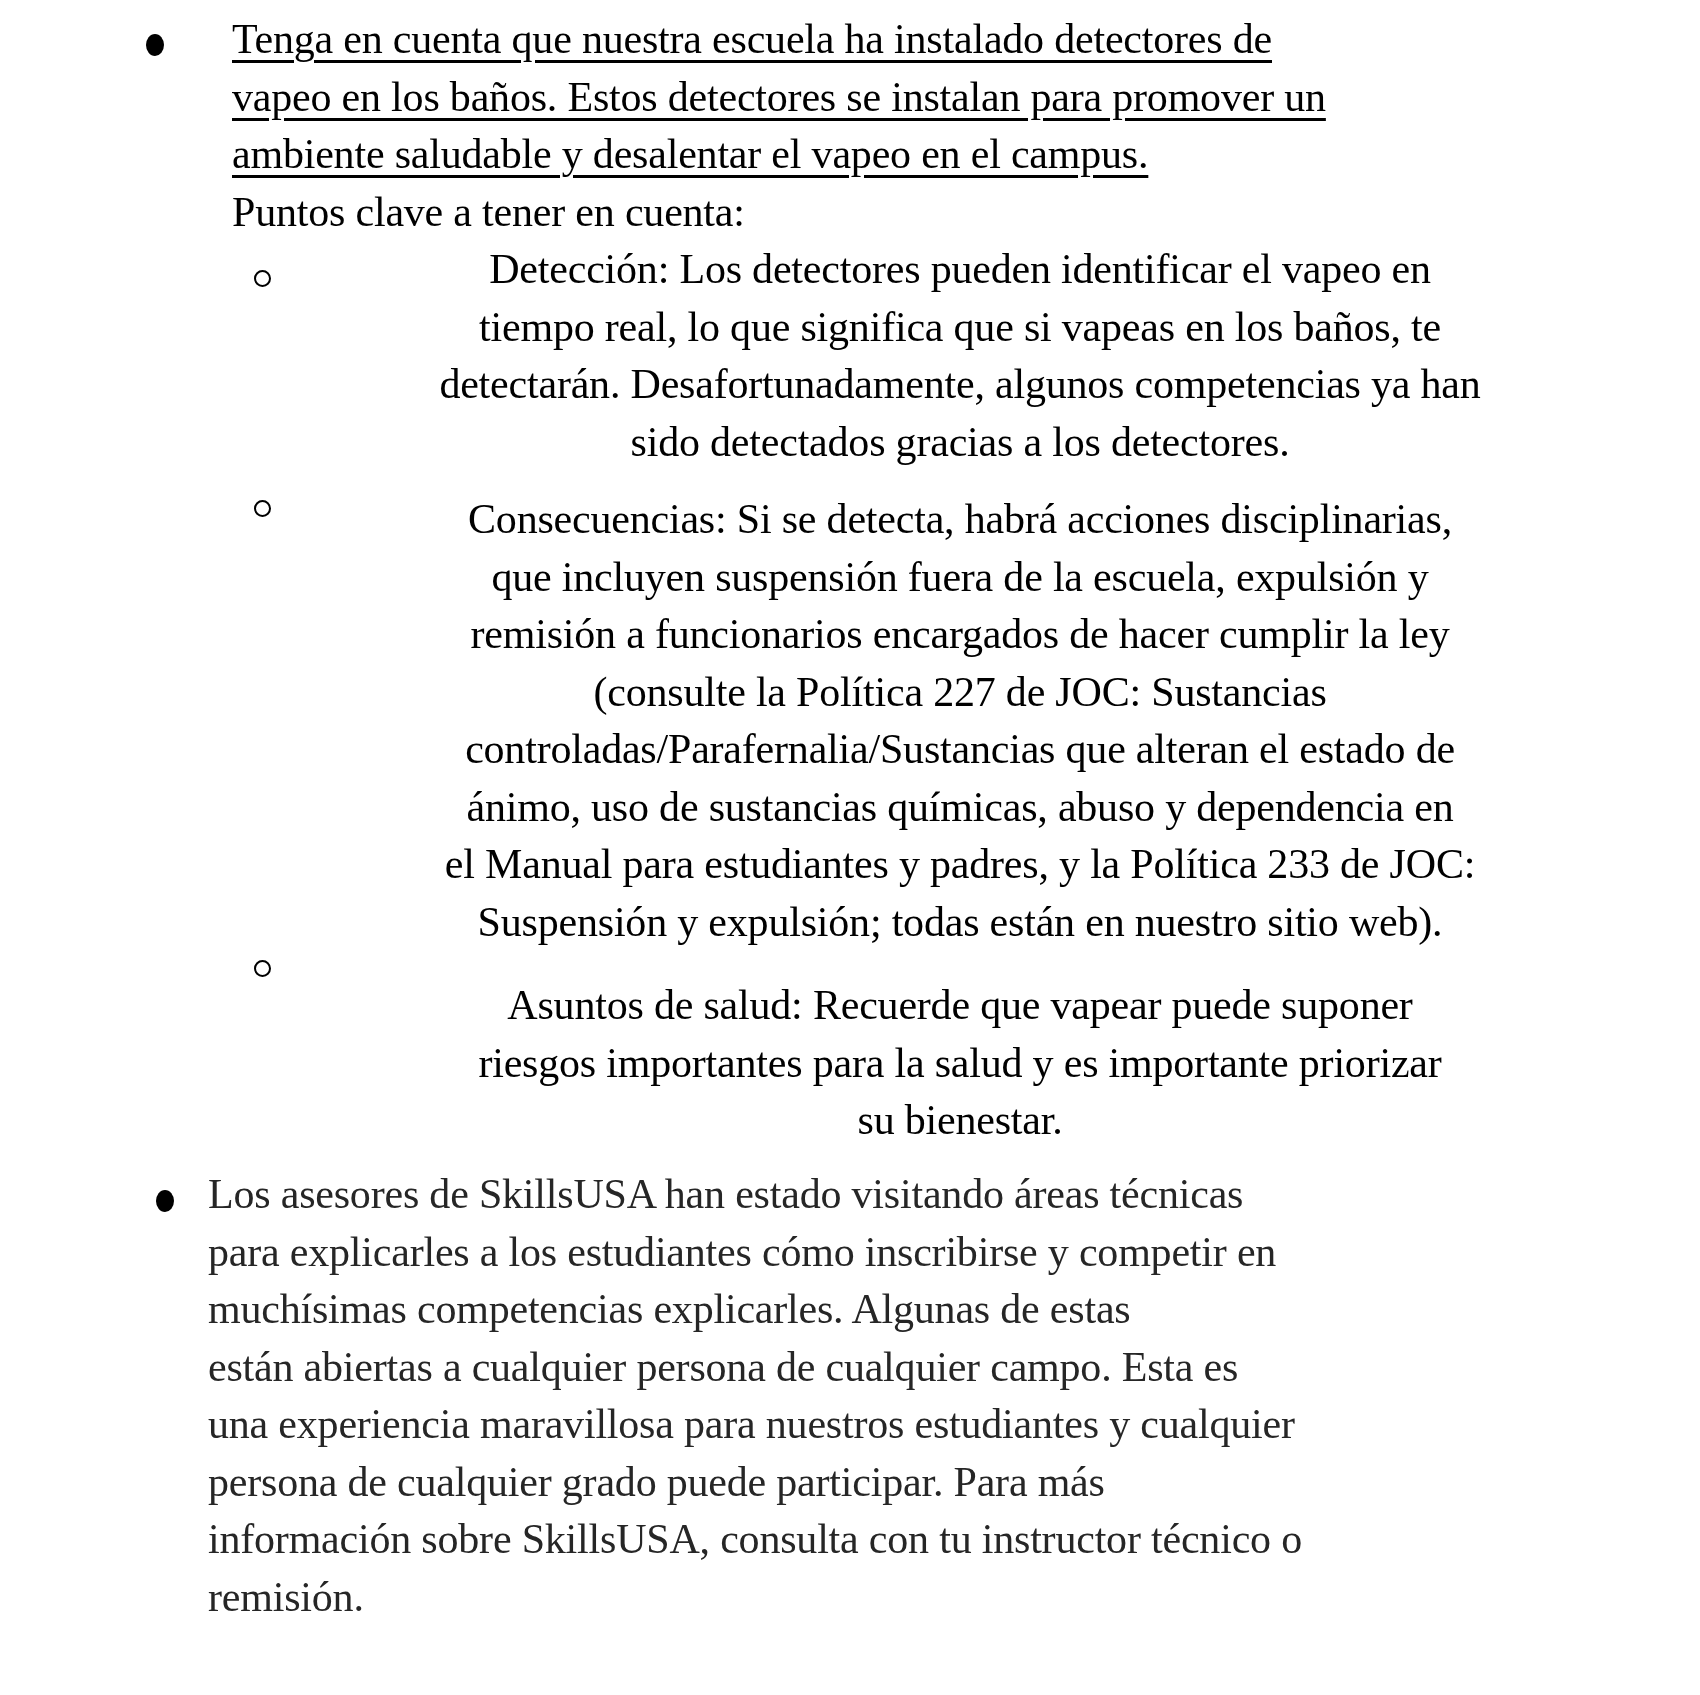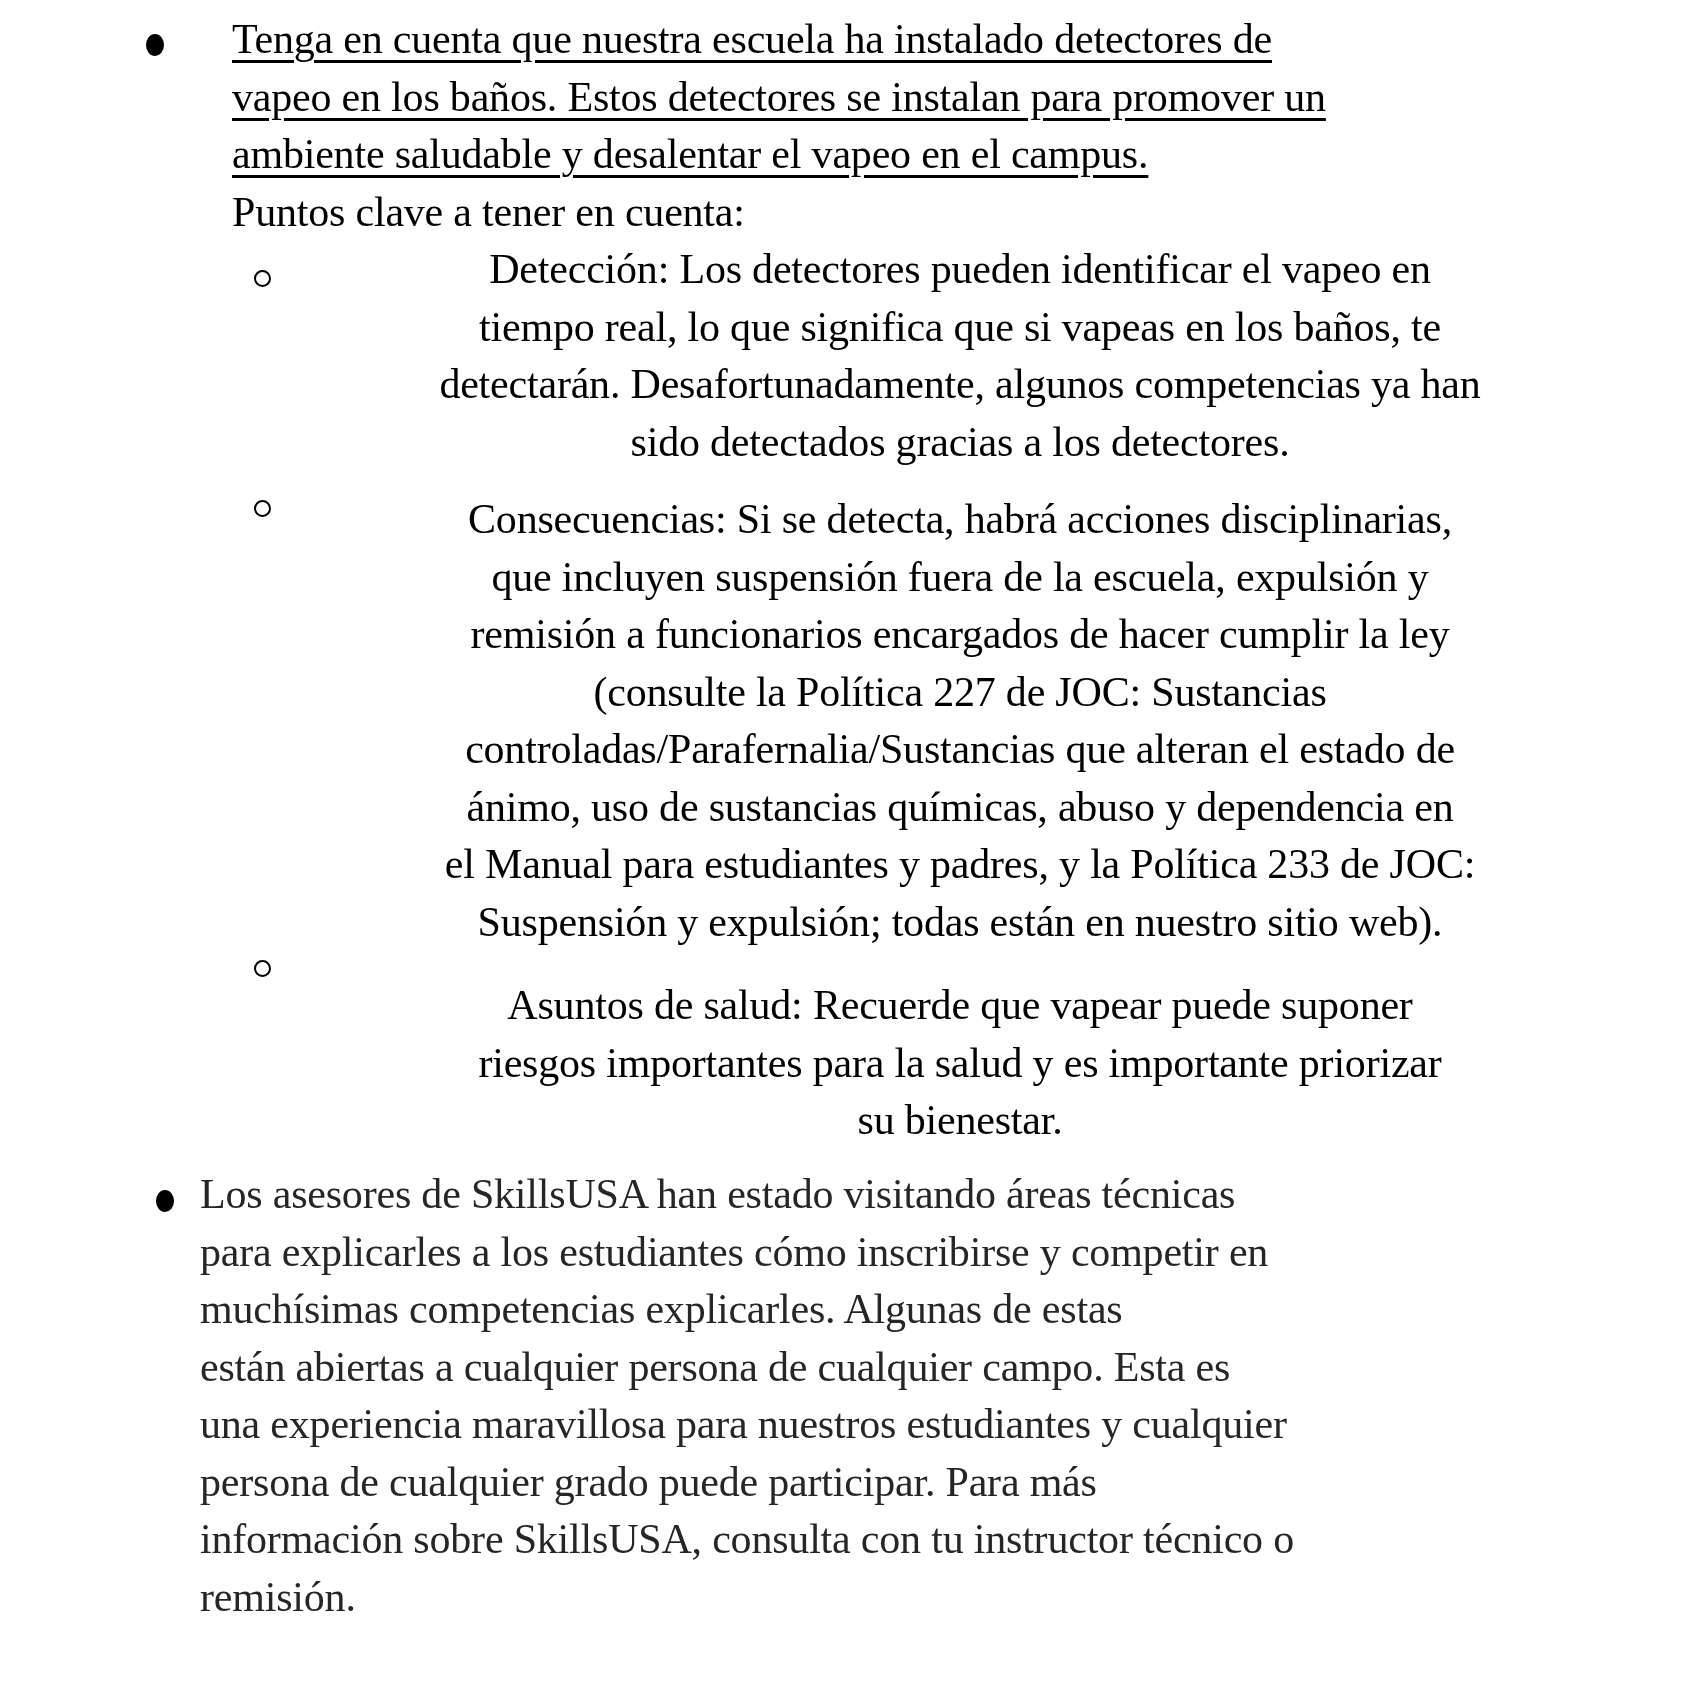--- a/index.html
+++ b/index.html
@@ -5,21 +5,21 @@
   html, body { margin: 0; padding: 0; background: #ffffff; }
   body { width: 1700px; height: 1695px; position: relative; overflow: hidden;
          font-family: "Liberation Serif", "DejaVu Serif", serif; color: #000; }
   .page { position: absolute; left: 0; top: 0; width: 1700px; }
   .para { position: absolute; left: 200px; width: 1420px; font-size: 42px; line-height: 57.5px;
           letter-spacing: -0.2px; }
   .bullet { position: absolute; width: 18px; height: 22px; border-radius: 50%; background: #000; }
   .sub { position: absolute; left: 300px; width: 1320px; font-size: 42px; line-height: 57.5px; letter-spacing: -0.2px; text-align: center; }
   .circle { position: absolute; width: 17px; height: 17px; border: 2px solid #000; border-radius: 50%; box-sizing: border-box; }
   .u { text-decoration: underline; text-decoration-thickness: 3px; text-underline-offset: 7px; }
-  .gray { color: #262626; }
+  .gray { color: #262626; margin-left: 8px; }
   .line { display: block; white-space: nowrap; }
 </style>
 </head>
 <body>
 
 <div class="page">
 
   <div class="bullet" style="left:146px; top:34px;"></div>
   <div class="para" style="top:11px;margin-left:32px;">
     <span class="line u">Tenga en cuenta que nuestra escuela ha instalado detectores de</span>

